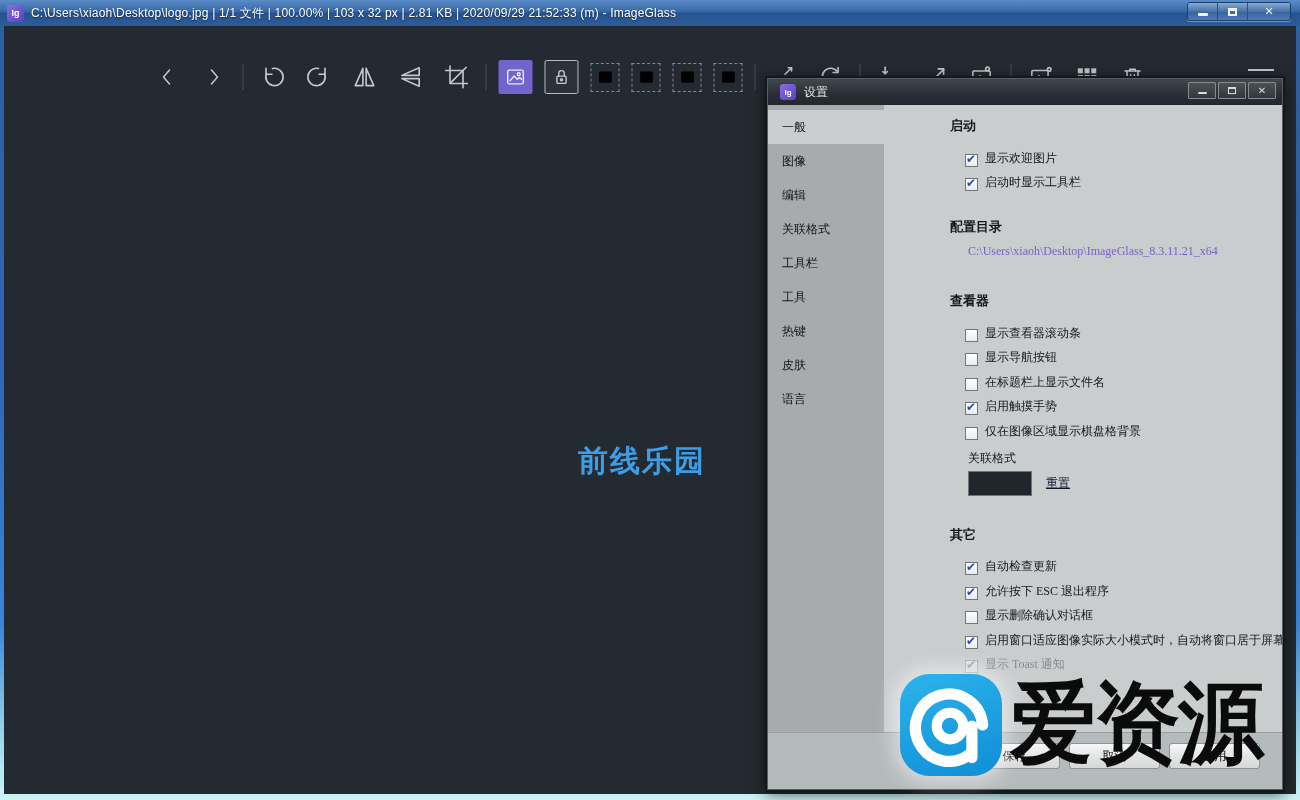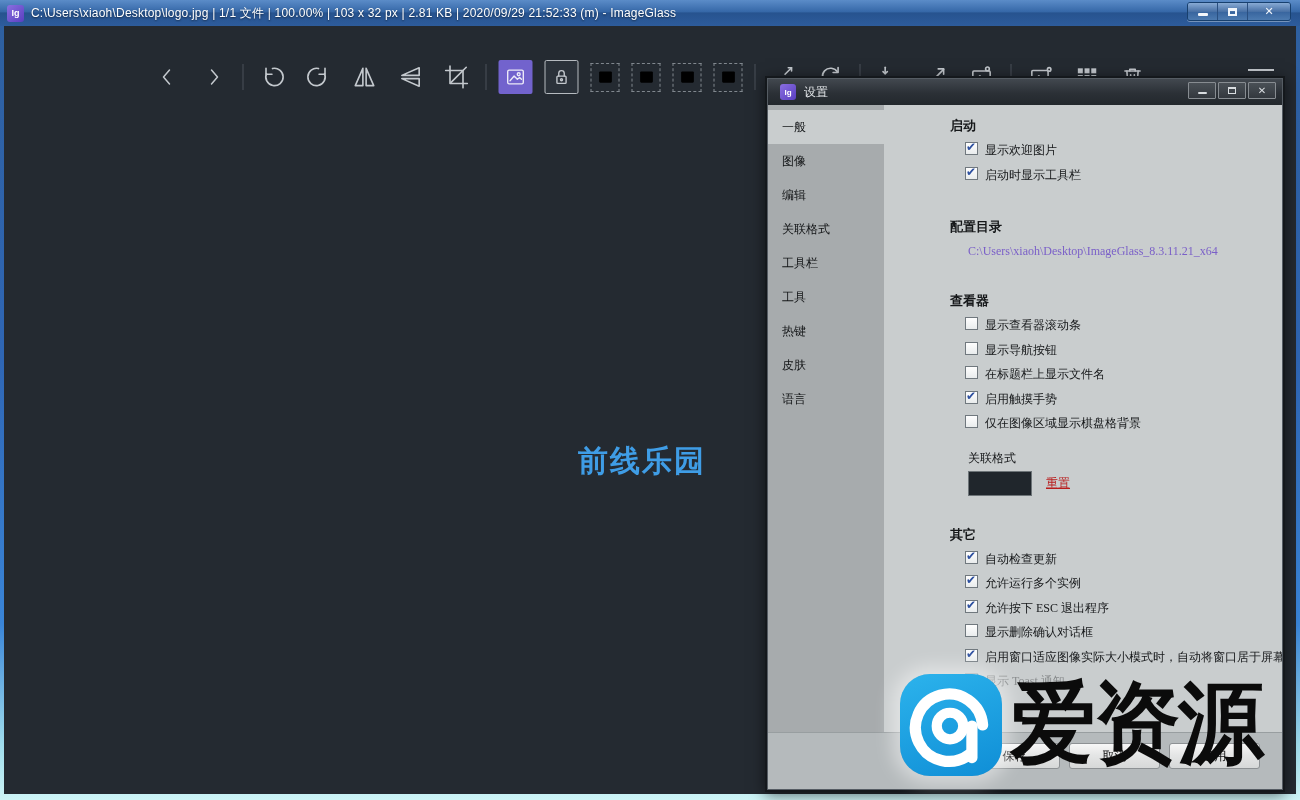--- a/index.html
+++ b/index.html
@@ -67,31 +67,31 @@
   .dlg-btn .glyph-close { color:#d9dde0; font-size:10px; }
 
   .dlg-body { position:absolute; left:1px; right:1px; top:27px; bottom:58px; display:flex; background:#c9cdce;gap:46px; }
   .sidebar { width:116px; background:#a7abad; padding-top:5px; flex:0 0 auto; }
   .tab { height:34px; line-height:34px; padding-left:14px; font-size:12px; color:#131517; cursor:default; }
   .tab.selected { background:#c9cdce; }
 
   .content { flex:1; padding:12px 14px 0 20px; overflow:hidden; font-size:12px; color:#16181a;font-family:Liberation Serif, serif; }
   .sec-title { font-size:13px; font-weight:bold; margin:27px 0 7px 0; }
   .sec-title.first { margin-top:0; }
-  .row { height:24.5px; display:flex; align-items:flex-start; padding-left:15px; white-space:nowrap; }
+  .row { height:24.5px; display:flex; align-items:flex-end; padding-left:15px; white-space:nowrap; }
   .row.faded { opacity:.38; }
   .cb { width:13px; height:13px; border:1px solid #70787e; background:linear-gradient(180deg,#fefefe,#e9eced);
     margin-right:7px; position:relative; flex:0 0 auto; }
   .cb.checked::after { content:"✔"; position:absolute; left:0px; top:-3px; font-size:12px; color:#2c4f9f; }
   .link { color:#7a5fc8; }
   .cfg-link { padding-left:18px; margin-top:8px; white-space:nowrap; }
   .bg-label { padding-left:18px; margin-top:10px; }
   .swatch-row { display:flex; align-items:center; padding-left:18px; margin-top:4px; }
   .swatch { width:64px; height:25px; border:1px solid #6d7478; }
-  .reset-link { margin-left:14px; color:#b91c1c; text-decoration:underline; font-size:12px; }
+  .reset-link { margin-left:14px; color:#0f172a; text-decoration:underline; font-size:12px; }
 
   .dlg-footer { position:absolute; left:1px; right:1px; bottom:1px; height:57px; background:#b5babc;
     border-top:1px solid #989ea0; display:flex; justify-content:flex-end; align-items:flex-start;
     gap:9px; padding:10px 22px 0 0; }
   .dlg-footer button { width:91px; height:26px; font-size:12px; color:#111;
     background:linear-gradient(180deg,#f7f7f7,#e5e6e6 45%,#d6d8d8); border:1px solid #8d9194; border-radius:3px;
     font-family:inherit; }
 
   
   .watermark { position:absolute; left:900px; top:666px; display:flex; align-items:center; z-index:20;text-align:center; }
@@ -363,24 +363,20 @@
           <span class="reset-link">重置</span>
         </div>
 
         <div class="sec-title" style="margin-top:30px">其它</div>
         <div class="row">
           <span class="cb checked"></span>
           <span>自动检查更新</span>
         </div>
         <div class="row">
           <span class="cb checked"></span>
-          <span>允许运行多个实例</span>
-        </div>
-        <div class="row">
-          <span class="cb checked"></span>
           <span>允许按下 ESC 退出程序</span>
         </div>
         <div class="row">
           <span class="cb"></span>
           <span>显示删除确认对话框</span>
         </div>
         <div class="row">
           <span class="cb checked"></span>
           <span>启用窗口适应图像实际大小模式时，自动将窗口居于屏幕正中</span>
         </div>

